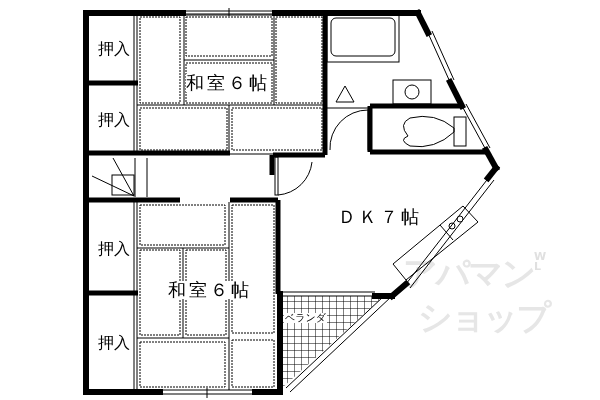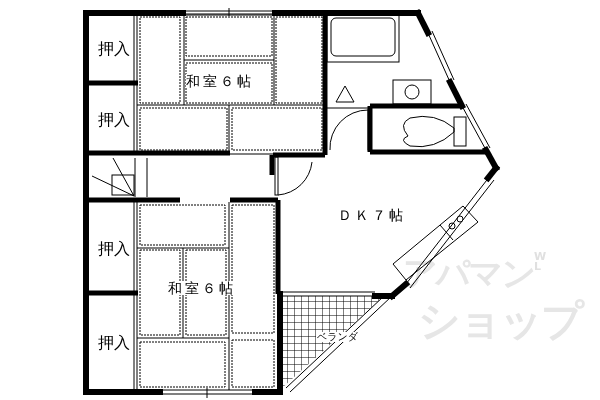--- a/index.html
+++ b/index.html
@@ -1,24 +1,24 @@
 <!DOCTYPE html>
 <html><head>
 <meta charset="utf-8">
 <style>
   html, body { margin:0; padding:0; background:#ffffff; }
   body { width:600px; height:400px; position:relative; overflow:hidden; font-family:"DejaVu Sans", sans-serif; }
   #plan { position:absolute; left:0; top:0; width:600px; height:400px; }
   .lbl { position:absolute; color:#000; white-space:nowrap; line-height:1; }
   .closet { font-size:16px; }
-  .room { font-size:14px; letter-spacing:3px; }
+  .room { font-size:18px; letter-spacing:3px; }
   .veranda { font-size:10px; background:#fff; padding:0 1px; }
   .wm { position:absolute; color:#e6e6e6; font-weight:bold; white-space:nowrap; line-height:1; }
   .wm1 { left:403px; top:256px; font-size:34px; letter-spacing:-2px; }
-  .wm2 { left:418px; top:300px; font-size:42px; letter-spacing:-2px; }
+  .wm2 { left:418px; top:300px; font-size:34px; letter-spacing:-2px; }
   .wmsub { left:534px; top:252px; font-size:11px; color:#e0e0e0; line-height:10px; }
 </style>
 </head>
 <body>
 
 <div class="wm wm1">アパマン</div>
 <div class="wm wm2">ショップ</div>
 <div class="wm wmsub">W<br>L</div>
 
 <svg id="plan" viewBox="0 0 600 400" xmlns="http://www.w3.org/2000/svg">
@@ -158,13 +158,13 @@
 
 <div class="lbl closet" style="left:98px;top:41px;">押入</div>
 <div class="lbl closet" style="left:98px;top:112px;">押入</div>
 <div class="lbl closet" style="left:98px;top:241px;">押入</div>
 <div class="lbl closet" style="left:98px;top:335px;">押入</div>
 
 <div class="lbl room" style="left:186px;top:74px;background:#fff;">和室６帖</div>
 <div class="lbl room" style="left:168px;top:281px;background:#fff;">和室６帖</div>
 <div class="lbl room" style="left:330px;top:208px;margin-left:8px;">ＤＫ７帖</div>
 
-<div class="lbl veranda" style="left:284px;top:332px;margin-left:32px;">ベランダ</div>
+<div class="lbl veranda" style="left:284px;top:313px;">ベランダ</div>
 
 </body></html>

